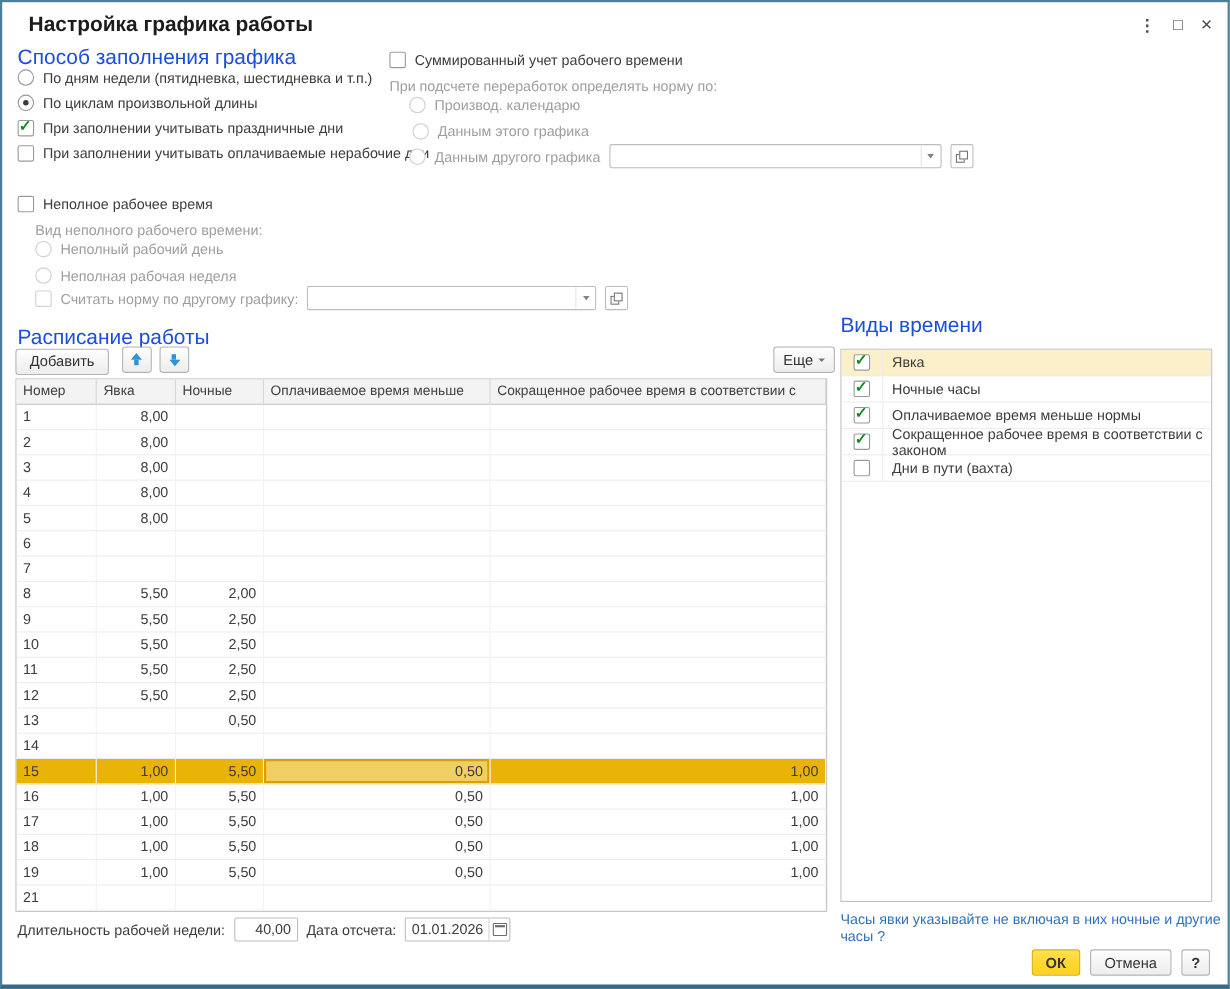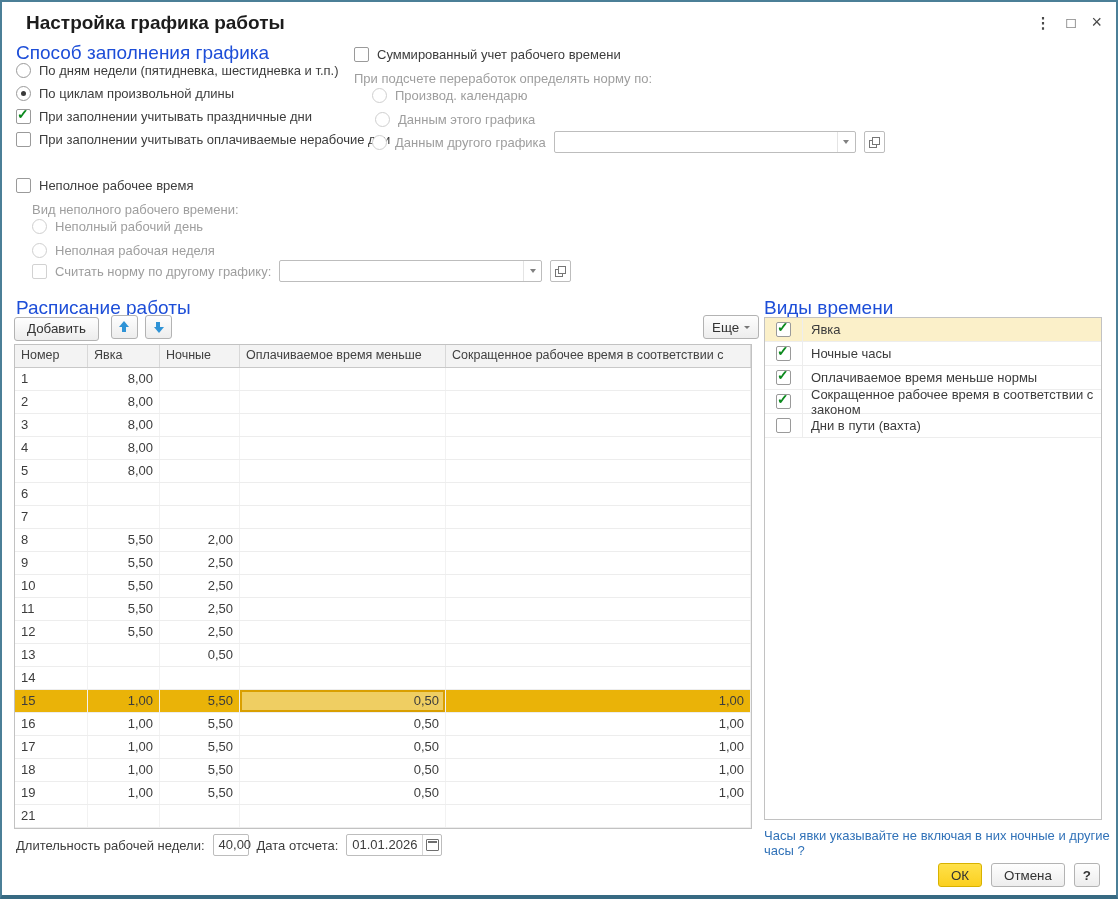--- a/index.html
+++ b/index.html
@@ -33,21 +33,21 @@
   .combo .cdd{width:17px;border-left:1px solid #e4e4e4;display:flex;align-items:center;justify-content:center;flex:none}
   .tri-down{width:0;height:0;border-left:3.5px solid transparent;border-right:3.5px solid transparent;border-top:4px solid #808080}
   .openbtn{width:21px;height:22px;border:1px solid #bdbdbd;border-radius:2px;background:#fff;margin-left:4px;display:inline-flex;align-items:center;justify-content:center;flex:none;box-sizing:border-box}
   .openicon{position:relative;width:11px;height:11px;display:inline-block}
   .openicon::before{content:"";position:absolute;left:0;bottom:0;width:6px;height:6px;border:1px solid #767676}
   .openicon::after{content:"";position:absolute;right:0;top:0;width:6px;height:6px;border:1px solid #767676;background:#fff}
   
   .btn{display:inline-flex;align-items:center;justify-content:center;height:24px;padding:0 12px;
     background:linear-gradient(#fefefe,#ededed);border:1px solid #b3b3b3;border-radius:3px;color:#333;box-sizing:border-box}
   .btn.icon{width:27px;padding:0}
-  .btn-ok{background:linear-gradient(#ffe14a,#fbd020);border-color:#d8b200;font-weight:normal}
+  .btn-ok{background:linear-gradient(#ffe14a,#fbd020);border-color:#d8b200;font-weight:bold}
   .arrow{position:relative;width:11px;height:12px;display:inline-block}
   .arrow::before{content:"";position:absolute;left:0;top:0;border-left:5.5px solid transparent;border-right:5.5px solid transparent;border-bottom:6px solid #2f93d6}
   .arrow::after{content:"";position:absolute;left:3.5px;top:6px;width:4px;height:5px;background:#2f93d6}
   .arrow.down{transform:rotate(180deg)}
   .more-tri{width:0;height:0;border-left:3px solid transparent;border-right:3px solid transparent;border-top:3.5px solid #777;margin-left:5px}
   
   .tbl{position:absolute;left:12px;top:342px;width:738px;border:1px solid #c2c2c2;background:#fff;box-sizing:border-box}
   .thead{display:flex;height:22px;background:#f3f3f3;border-bottom:1px solid #c8c8c8;color:#414141;font-size:12.5px}
   .thead .cell{border-right:1px solid #d8d8d8}
   .trow{display:flex;height:22px;border-bottom:1px solid #ededed}
@@ -316,33 +316,33 @@
         <div class="cell c1 num"></div>
         <div class="cell c2 num"></div>
         <div class="cell c3 num"></div>
         <div class="cell c4 num"></div>
       </div>
     </div>
 </div>
 
 <div class="row" style="left:14px;top:832px">
   <span>Длительность рабочей недели:</span>
-  <span class="input" style="width:36px">
+  <span class="input" style="width:58px">
     <span class="itext num" style="width:100%;text-align:right">40,00</span>
   </span>
   <span style="margin-left:0">Дата отсчета:</span>
   <span class="input" style="width:96px">
     <span class="itext" style="flex:1">01.01.2026</span>
     <span class="calbtn">
         <span class="calicon"></span>
       </span>
   </span>
 </div>
 
-<div class="row green-h" style="left:762px;top:295px">Виды времени</div>
+<div class="row green-h" style="left:762px;top:284px">Виды времени</div>
 <div class="kinds" id="kinds-list">
     <div class="krow sel">
       <div class="kcheck">
         <span class="checkbox checked"></span>
       </div>
       <div class="klabel">Явка</div>
     </div>
     <div class="krow">
       <div class="kcheck">
         <span class="checkbox checked"></span>

